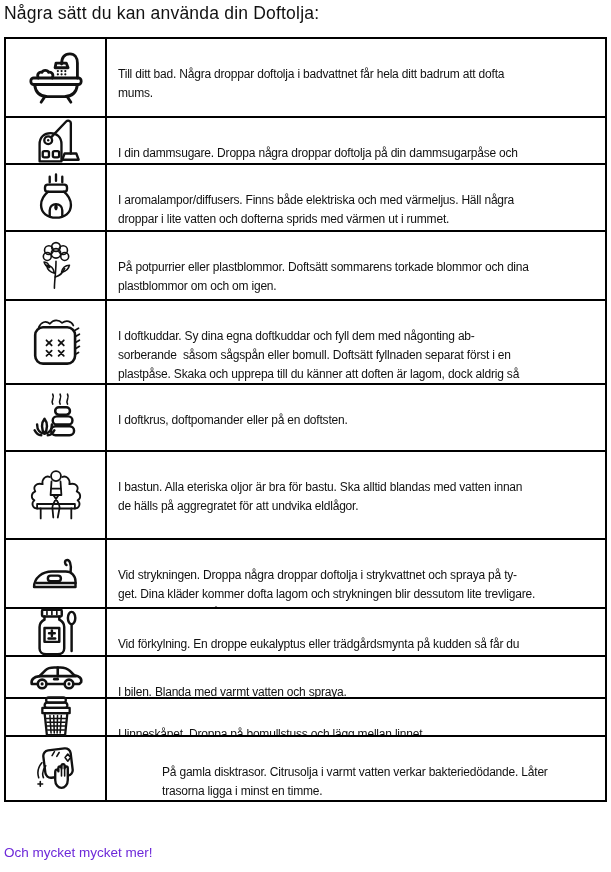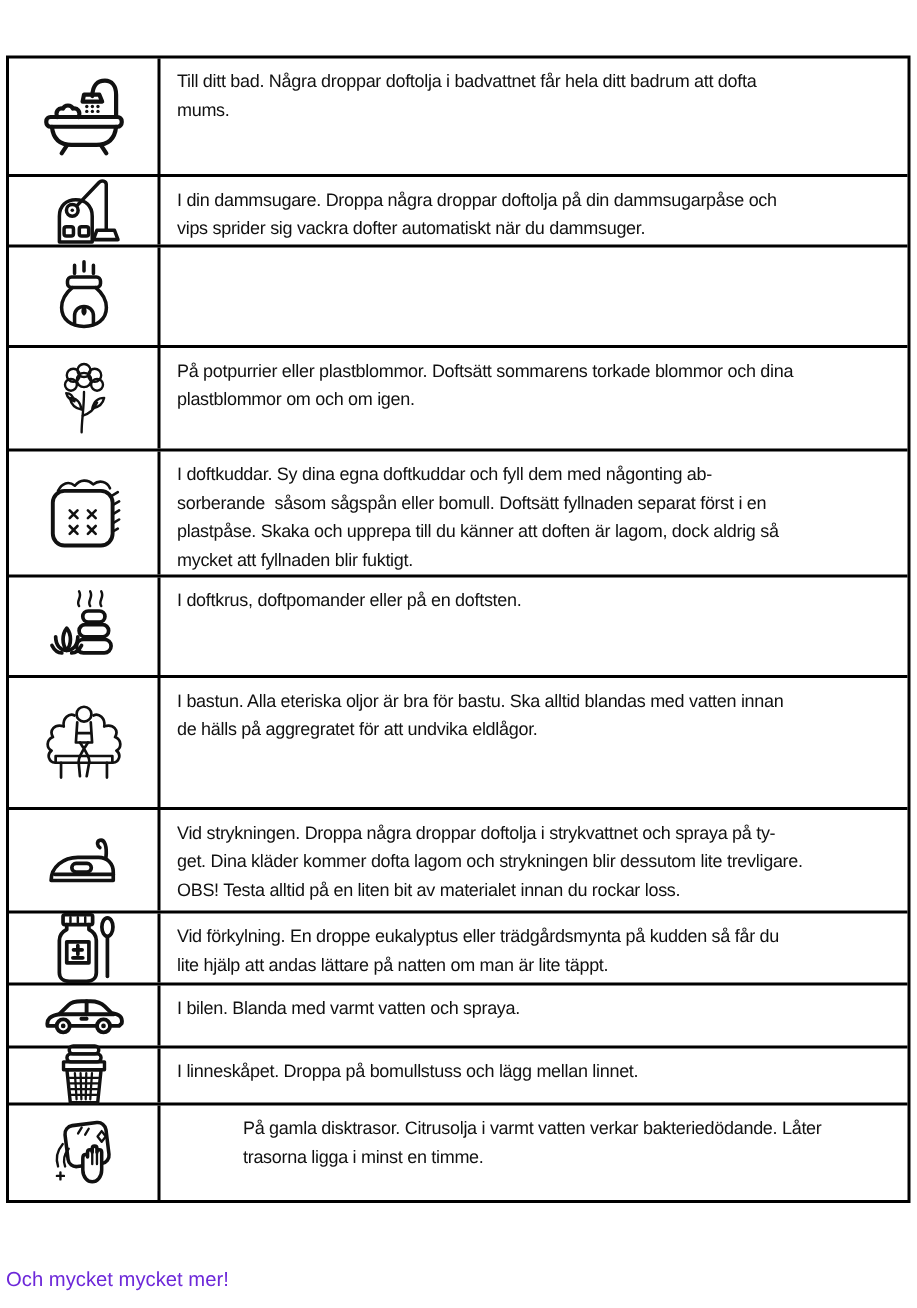--- a/index.html
+++ b/index.html
@@ -4,33 +4,34 @@
 <style>
   * { margin:0; padding:0; box-sizing:border-box; }
   html,body { background:#fff; }
   body { font-family:"Liberation Sans", sans-serif; color:#111; }
   .page { position:relative; width:611px; height:872px; background:#fff; overflow:hidden; }
   .title { position:absolute; left:4px; top:3px; font-size:17.5px; font-weight:400; letter-spacing:0.2px; color:#111; }
   .table { position:absolute; left:4px; top:37px; width:603px; border:2px solid #000; background:#fff; }
   .row { display:flex; border-bottom:2px solid #000; }
   .row:last-child { border-bottom:none;gap:44px; }
   .icon-cell { width:101px; flex:none; border-right:2px solid #000; display:flex; align-items:center; justify-content:center; }
-  .text-cell { flex:1; padding:6px 8px 2px 11px; font-size:12px; line-height:19px; letter-spacing:-0.2px; white-space:pre-wrap; overflow:hidden; }
+  .text-cell { flex:1; padding:6px 8px 2px 11px; font-size:12px; line-height:19px; letter-spacing:-0.2px; white-space:pre-wrap; overflow:hidden;margin-top:20px; }
   .footer { position:absolute; left:4px; top:845px; font-size:13.5px; color:#6d28d9; }
   svg { display:block; }
   .ln { fill:none; stroke:#111; stroke-width:3; stroke-linecap:round; stroke-linejoin:round; }
   .ln2 { fill:none; stroke:#111; stroke-width:2; stroke-linecap:round; stroke-linejoin:round; }
   .fl { fill:#111; stroke:none; }
   .wh { fill:#fff; stroke:#111; stroke-width:3; stroke-linecap:round; stroke-linejoin:round; }
 </style>
 </head>
 <body>
 
 <div class="page">
 
+  <div class="title">Några sätt du kan använda din Doftolja:</div>
 
   <div class="table">
 
     <div class="row" style="height:79px">
       <div class="icon-cell">
         <svg width="60" height="54" viewBox="0 0 64 58">
           <g class="ln">
             <path d="M38 14 c0-8 4-11 9-11 s8 4 8 10 v16"></path>
             <path d="M32 13 h11 l2 5 H31 z"></path>
             <path d="M13 29 c-2-4 1-7 4-6 c1-3 6-3 7 0 c3-1 6 2 4 6"></path>
@@ -75,20 +76,22 @@
         <svg width="44" height="54" viewBox="0 0 56 64">
           <g class="ln">
             <path d="M20 12 V5 M28 10 V2 M36 12 V5"></path>
             <rect x="14" y="15" width="28" height="9" rx="3.5"></rect>
             <path d="M18 24 c-6 5-9 10-9 17 c0 10 8 16 19 16 s19-6 19-16 c0-7-3-12-9-17"></path>
             <path d="M20 55 v-7 c0-5 3.5-8 8-8 s8 3 8 8 v7"></path>
           </g>
           <path class="fl" d="M28 39 c3 3.5 3 7 0 9 c-3-2-3-5.5 0-9"></path>
         </svg>
       </div>
+      <div class="text-cell">I aromalampor/diffusers. Finns både elektriska och med värmeljus. Häll några
+droppar i lite vatten och dofterna sprids med värmen ut i rummet.</div>
     </div>
 
     <div class="row" style="height:69px">
       <div class="icon-cell">
         <svg width="38" height="56" viewBox="0 0 48 64">
           <g class="ln2">
             <circle cx="24" cy="8" r="5.5"></circle>
               <circle cx="15" cy="12" r="5.5"></circle>
               <circle cx="33" cy="12" r="5.5"></circle>
             <circle cx="13" cy="20" r="5"></circle>

